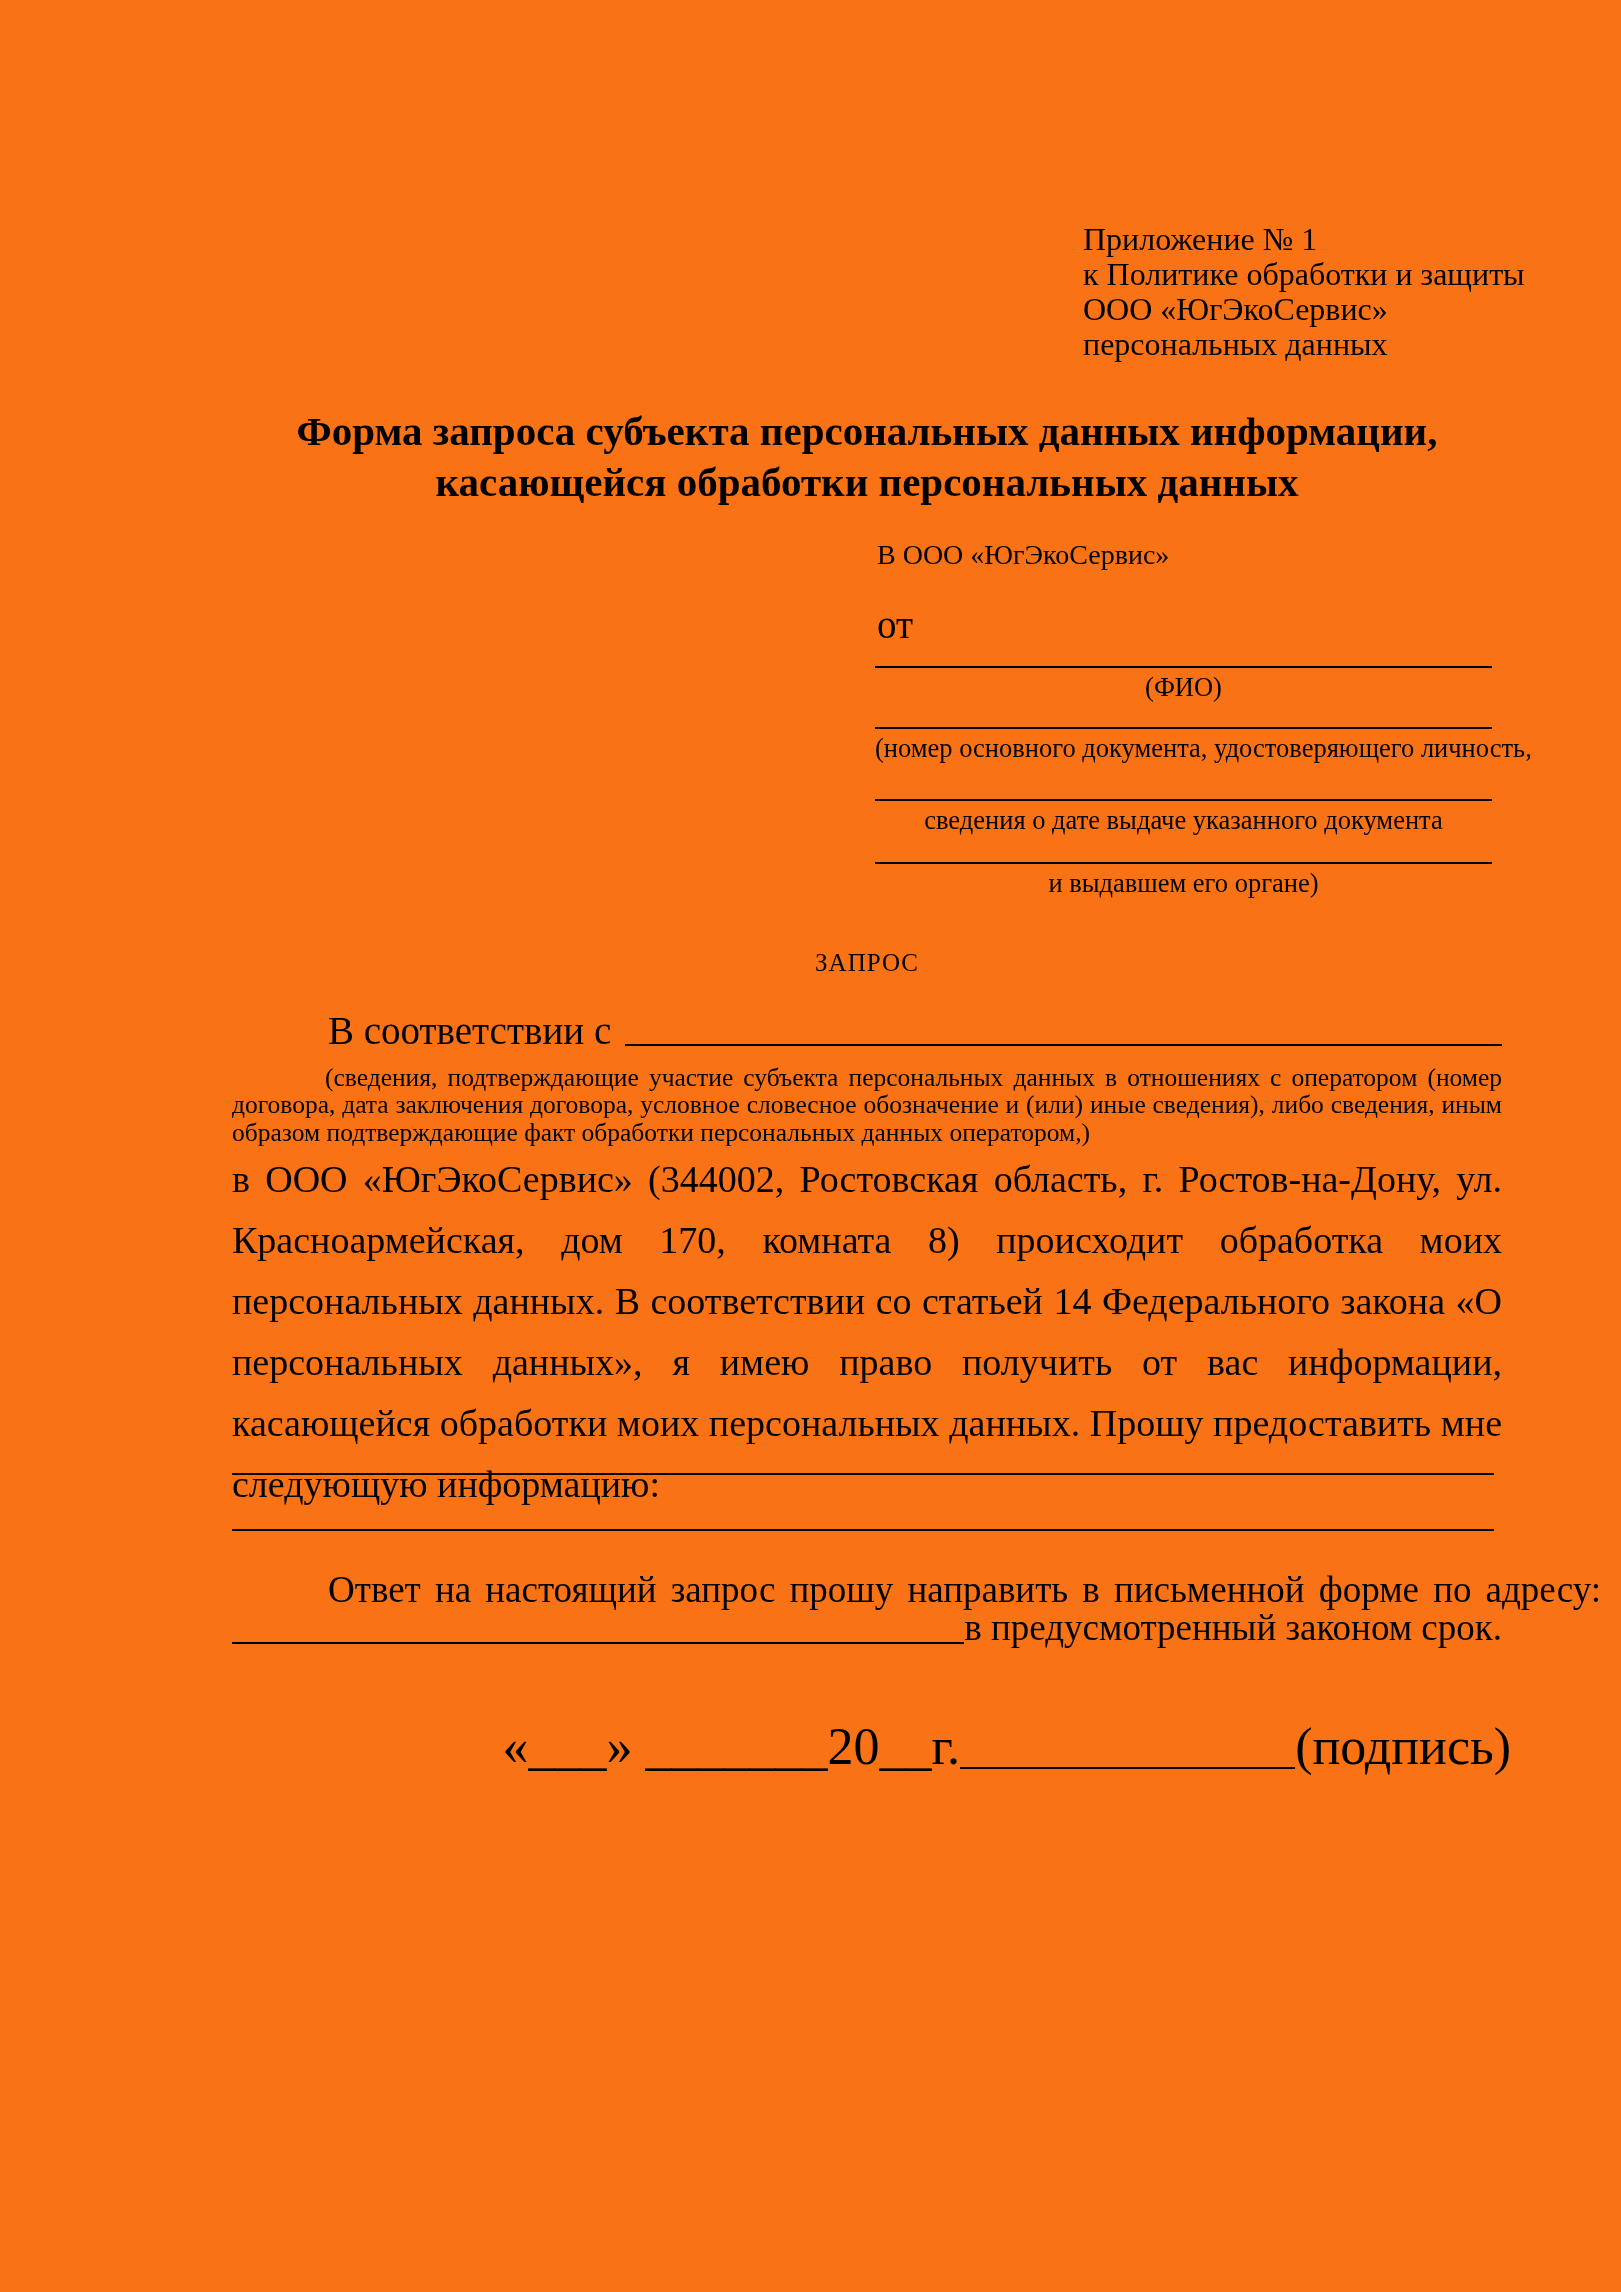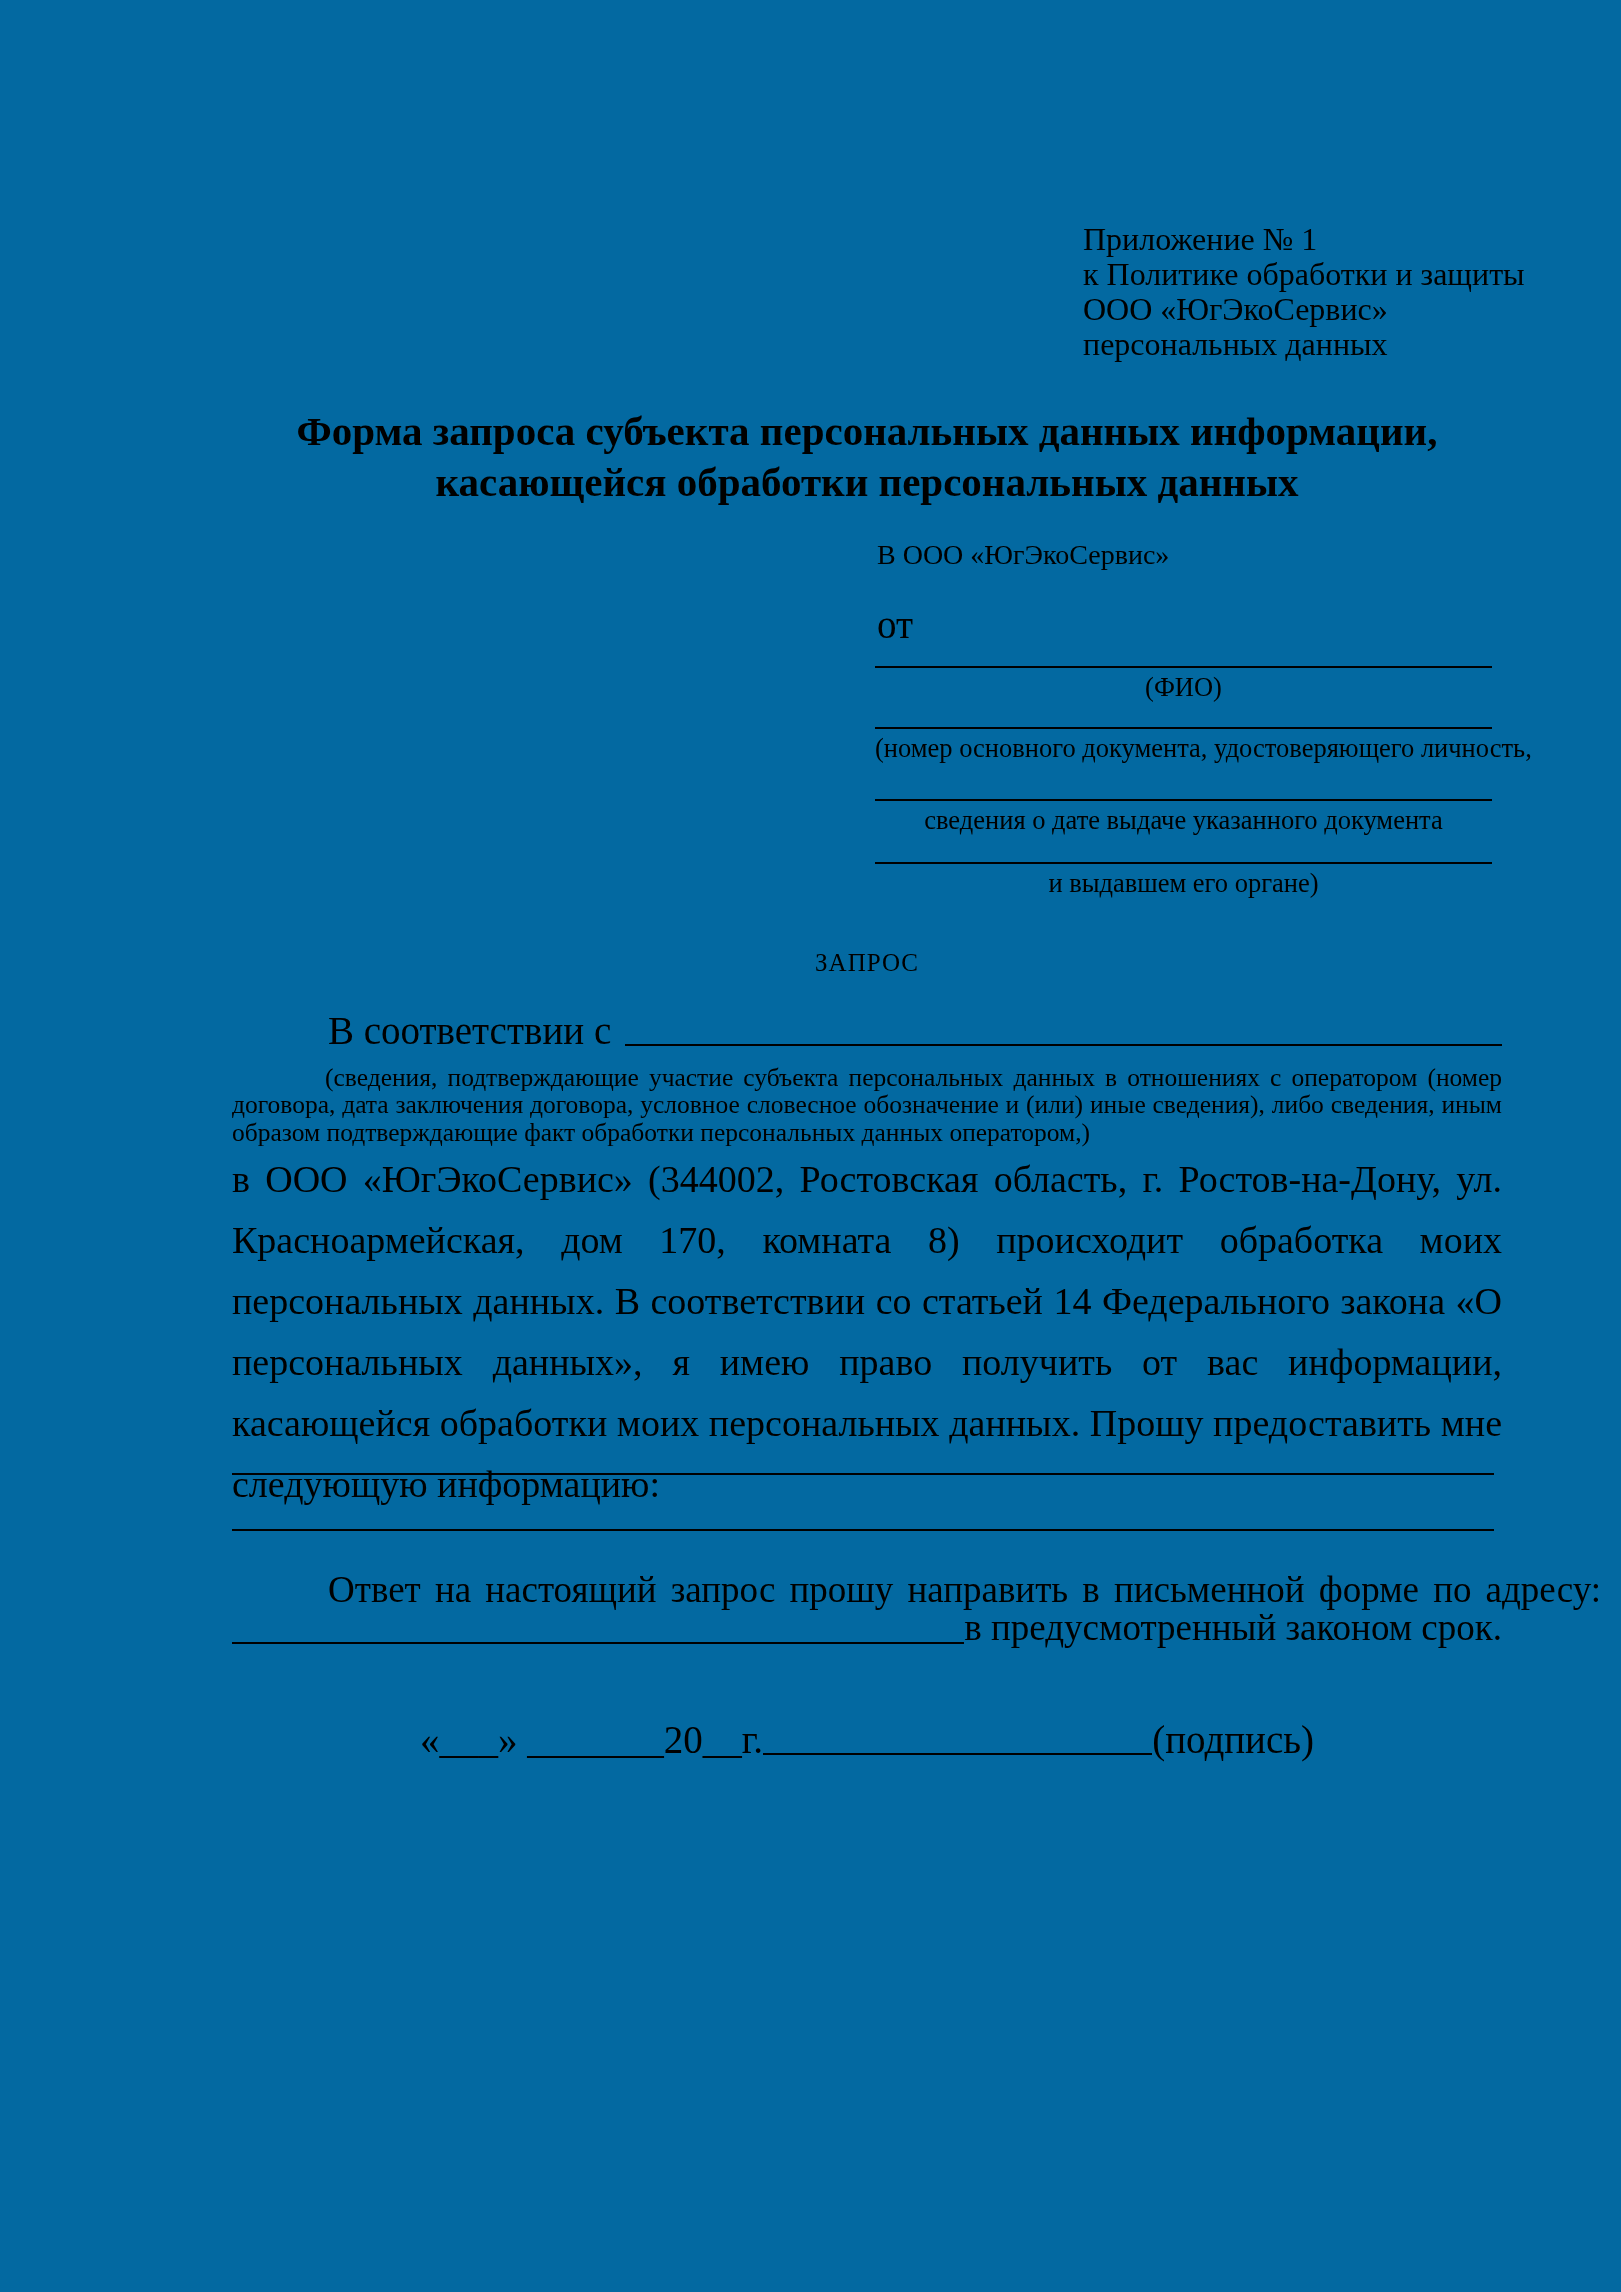--- a/index.html
+++ b/index.html
@@ -1,19 +1,19 @@
 <!DOCTYPE html>
 <html><head>
 <meta charset="utf-8">
 <style>
   html,body{margin:0;padding:0;background:#ffffff;}
   .page{
     position:relative;
     width:1621px;height:2293px;
-    background:#0369a1;
+    background:#f97316;
     color:#000;
     font-family:"Liberation Serif","DejaVu Serif",serif;
     overflow:hidden;
   }
   .abs{position:absolute;}
   
   .appendix{left:1083px;top:222px;font-size:32px;line-height:35px;}
   .appendix div{white-space:nowrap;}
   
   .doc-title{
@@ -67,23 +67,23 @@
     font-size:37px;line-height:47px;
     text-indent:96px;white-space:nowrap;word-spacing:4.9px;
   }
   .reply-line{
     left:232px;top:1604px;width:1270px;
     display:flex;align-items:flex-end;font-size:37px;line-height:47px;
   }
   .reply-line span{white-space:nowrap;}
   
   .bottom-row{
-    left:232px;top:1717px;width:1270px;
-    display:flex;justify-content:center;align-items:flex-end;
-    font-size:39px;
+    left:241px;top:1717px;width:1270px;
+    display:flex;justify-content:flex-end;align-items:flex-end;
+    font-size:52px;
   }
   .bottom-row .date{white-space:nowrap;}
   .sig{display:flex;align-items:flex-end;width:551px;}
   .sig span{white-space:nowrap;}
 </style>
 </head>
 <body>
 
 <div class="page">
 

